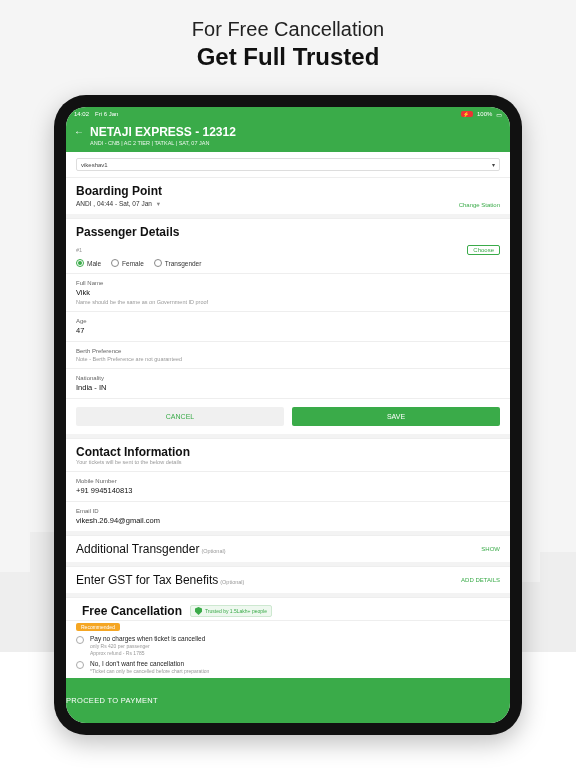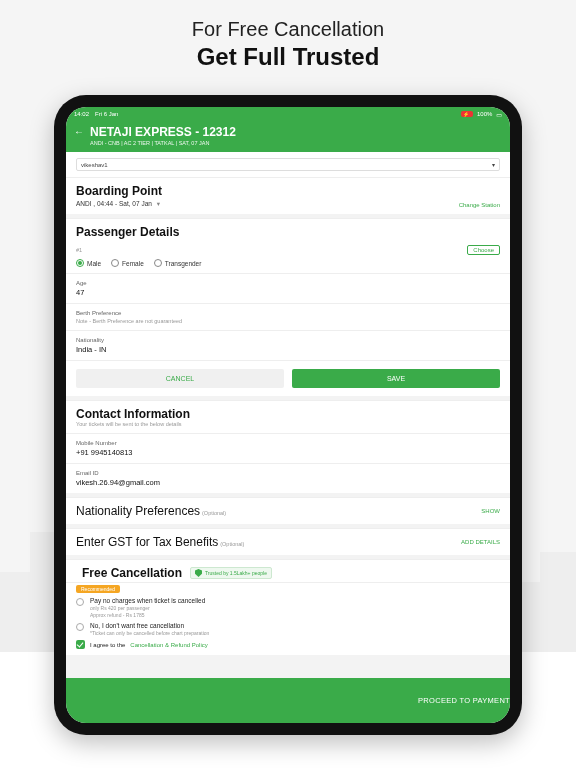--- a/index.html
+++ b/index.html
@@ -61,21 +61,21 @@
   .opt { display: flex; gap: 6px; align-items: flex-start; margin: 4px 0; }
   .circ { width: 8px; height: 8px; border: 1px solid #aaa; border-radius: 50%; margin-top: 1px; }
   .opt .txt .m { font-size: 6.5px; color: #222; }
   .opt .txt .s { font-size: 5px; color: #999; margin-top: 1px; }
   .green-s { color: #3aab49; }
 
   .agree { display: flex; align-items: center; gap: 5px; font-size: 6px; }
   .chk { width: 9px; height: 9px; background: #3aab49; border-radius: 2px; position: relative; }
   .chk::after { content: ""; position: absolute; left: 2px; top: 0.5px; width: 3px; height: 5px; border: solid #fff; border-width: 0 1.4px 1.4px 0; transform: rotate(40deg); }
 
-  .paybar { background: #3aab49; color: #fff; text-align: right; padding: 18px 0; font-size: 7.5px; letter-spacing: 0.3px; }
+  .paybar { background: #3aab49; color: #fff; text-align: left; padding: 18px 0; font-size: 7.5px; letter-spacing: 0.3px; }
 </style>
 </head>
 <body>
 
 <div class="stage">
   <div class="headline">
     <div class="l1">For Free Cancellation</div>
     <div class="l2">Get Full Trusted</div>
   </div>
 
@@ -145,20 +145,25 @@
                 <span class="r-outer"></span>
                 <span>Female</span>
               </label>
             <label class="radio">
                 <span class="r-outer"></span>
                 <span>Transgender</span>
               </label>
           </div>
         </div>
 
+        <div class="row">
+          <div class="label">Full Name</div>
+          <div class="value">Vikk</div>
+          <div class="muted" style="margin-top:2px;">Name should be the same as on Government ID proof</div>
+        </div>
 
         <div class="row">
           <div class="label">Age</div>
           <div class="value">47</div>
         </div>
 
         <div class="row">
           <div class="label">Berth Preference</div>
           <div class="muted" style="margin-top:2px;">Note - Berth Preference are not guaranteed</div>
         </div>
@@ -184,21 +189,21 @@
           <div class="value">+91 9945140813</div>
         </div>
         <div class="row">
           <div class="label">Email ID</div>
           <div class="value">vikesh.26.94@gmail.com</div>
         </div>
 
         <div class="section-gap"></div>
 
         <div class="row flexbetween">
-          <div><span class="heading" style="font-weight:500">Nationality Preferences</span> <span class="muted">(Optional)</span></div>
+          <div><span class="heading" style="font-weight:500">Additional Transgender</span> <span class="muted">(Optional)</span></div>
           <span class="link-green">SHOW</span>
         </div>
 
         <div class="section-gap"></div>
 
         <div class="row flexbetween">
           <div><span class="heading" style="font-weight:500">Enter GST for Tax Benefits</span> <span class="muted">(Optional)</span></div>
           <span class="link-green">ADD DETAILS</span>
         </div>
 

